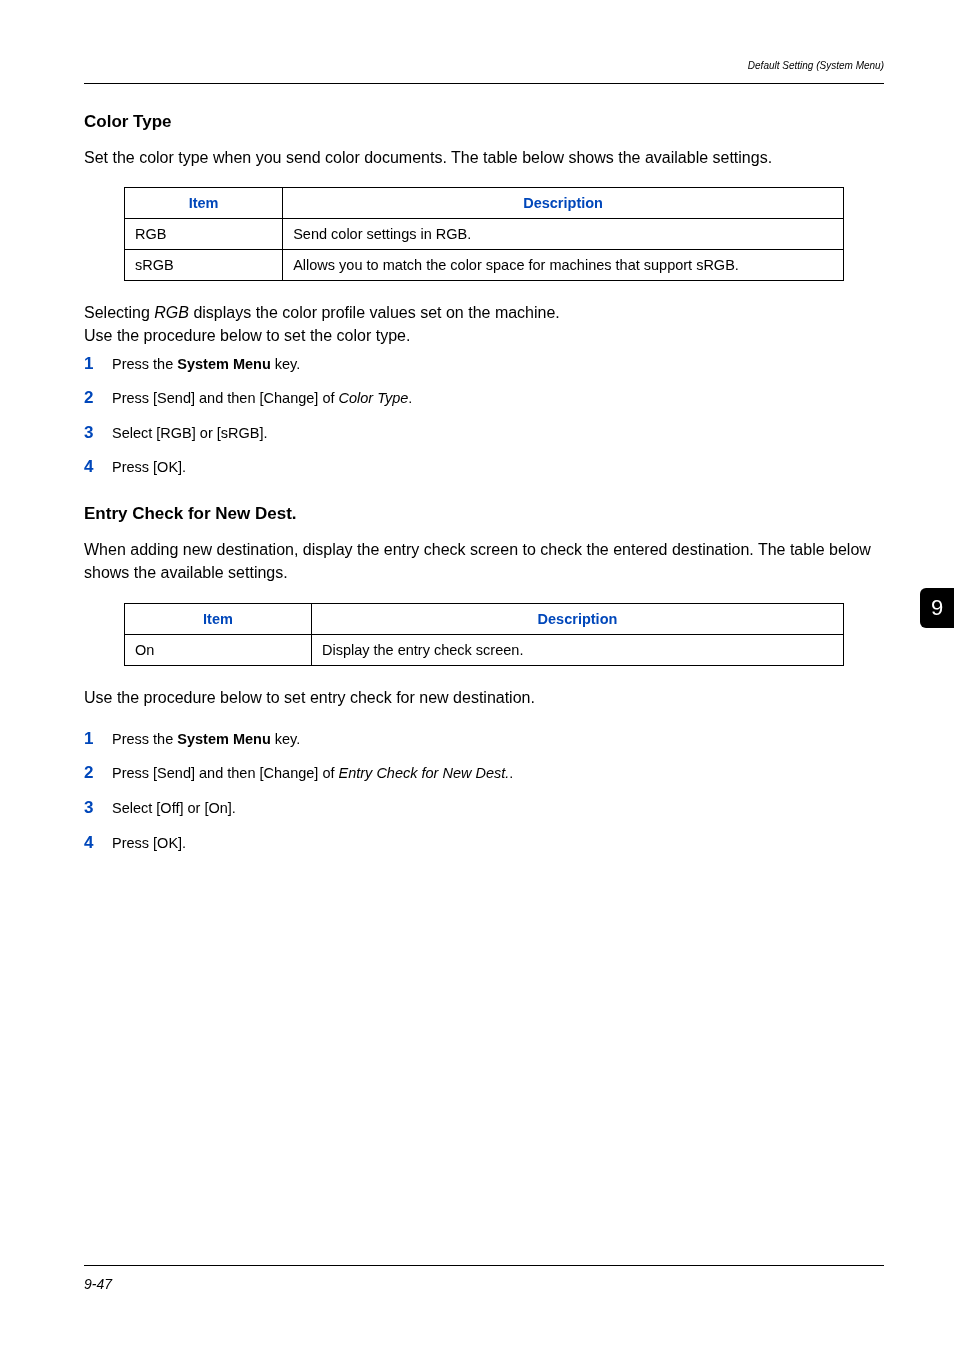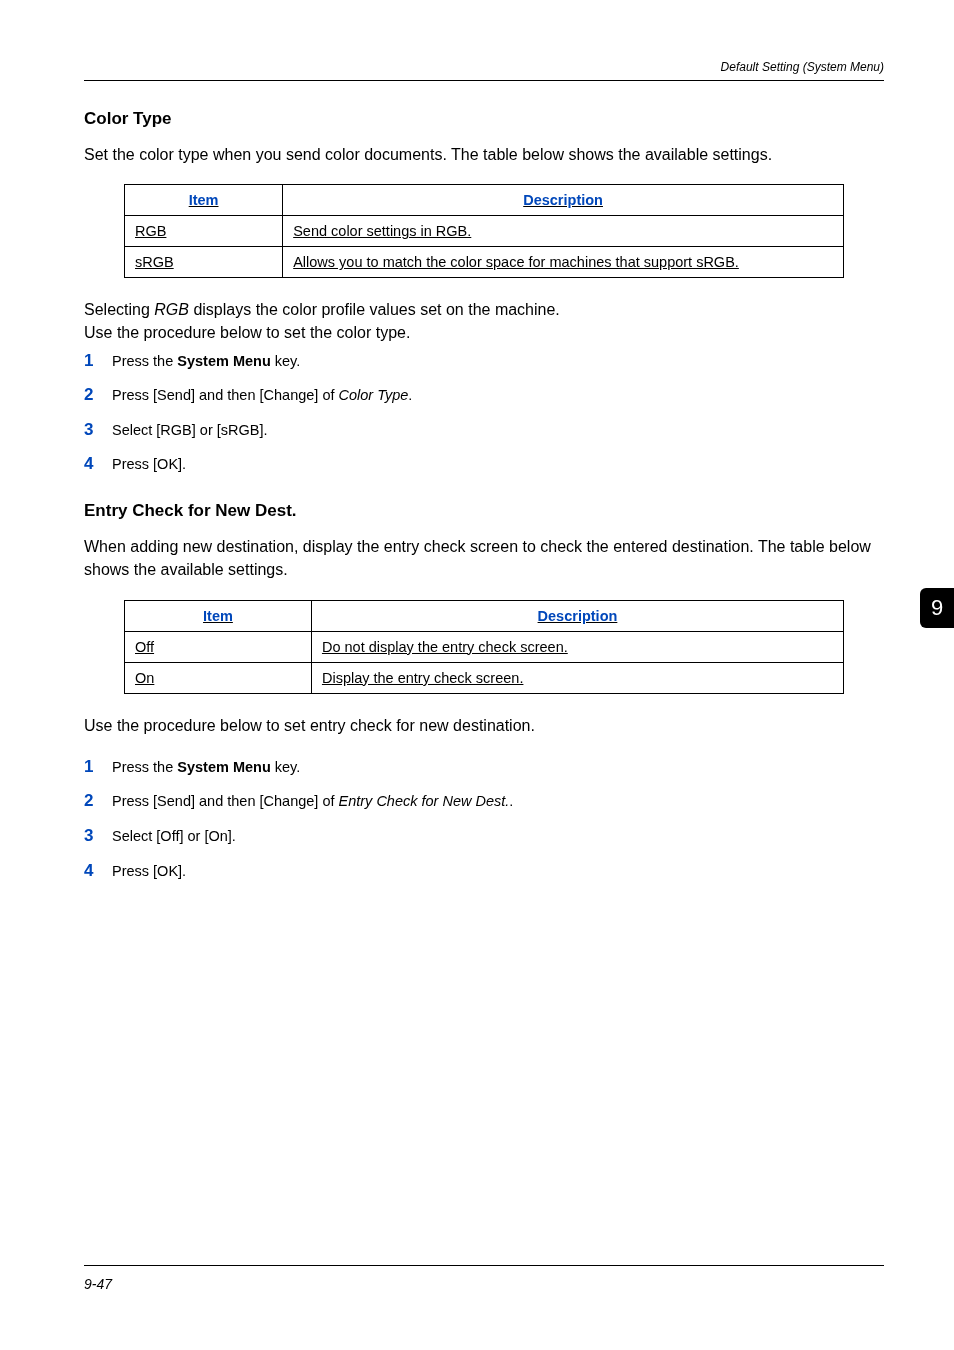--- a/index.html
+++ b/index.html
@@ -10,39 +10,38 @@
     color: #000;
     position: relative;
   }
   .page {
     padding: 60px 70px 0 84px;
     position: relative;
   }
   .running-head {
     text-align: right;
     font-style: italic;
-    font-size: 12px;
+    font-size: 10px;
     color: #000;
-    padding-bottom: 6px;
+    padding-bottom: 12px;
     border-bottom: 1px solid #000;
     margin-bottom: 28px;
   }
   .section-title {
     font-size: 17px;
     font-weight: bold;
     margin-bottom: 14px;
   }
   .para {
     font-size: 16px;
     line-height: 1.45;
     margin-bottom: 18px;
   }
   .table-wrap {
     margin: 0 40px 20px 40px;
-    text-decoration: underline;
   }
   table {
     border-collapse: collapse;
     width: 100%;
   }
   th, td {
     border: 1px solid #000;
     padding: 7px 10px;
     font-size: 14.5px;
     text-align: left;
@@ -169,24 +168,20 @@
           <col>
         </colgroup>
       <thead>
         <tr>
           <th>Item</th>
           <th>Description</th>
         </tr>
       </thead>
       <tbody>
         <tr>
-          <td>Off</td>
-          <td>Do not display the entry check screen.</td>
-        </tr>
-        <tr>
           <td>On</td>
           <td>Display the entry check screen.</td>
         </tr>
       </tbody>
     </table>
   </div>
 
   <div class="para">Use the procedure below to set entry check for new destination.</div>
 
   <ol class="steps">

